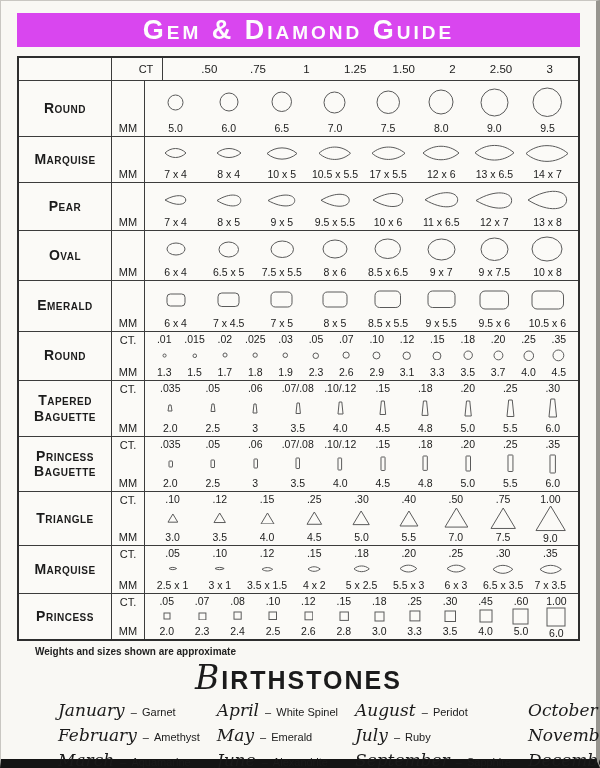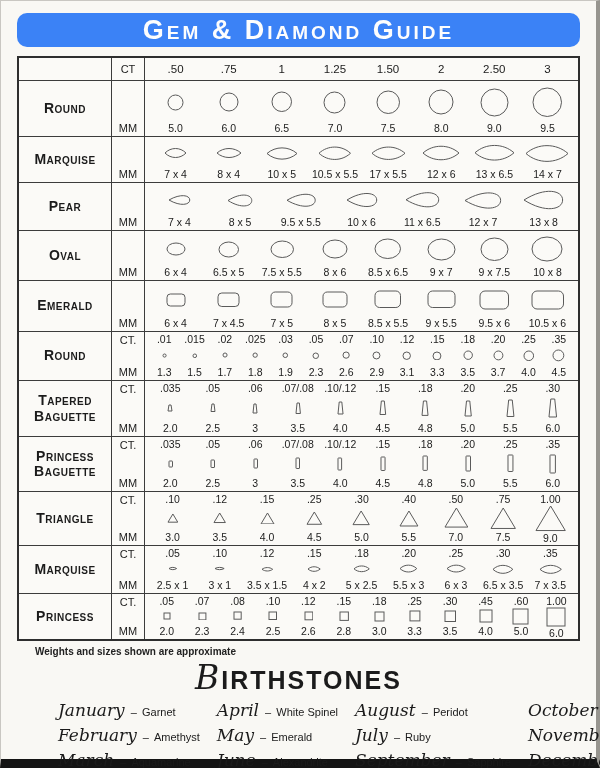--- a/index.html
+++ b/index.html
@@ -15,22 +15,22 @@
     background: #f9f8f4;
     border-top: 1px solid #c9c7c2;
     border-left: 1px solid #c9c7c2;
     border-right: 4px solid #97958f;
     border-bottom: 9px solid #141414;
     position: relative;
   }
   .title-bar {
     margin: 12px 16px 0 16px;
     height: 34px;
-    background: #3b82f6;
-    display: flex; align-items: center; justify-content: center; border-radius: 10px;
+    background: #d946ef;
+    display: flex; align-items: center; justify-content: center;
   }
   .title-bar span {
     color: #fdfdfd;
     font-weight: bold;
     font-size: 27px;
     letter-spacing: 3px;
     font-variant: small-caps;
   }
   .gtable {
     margin: 9px 16px 0 16px;
@@ -101,21 +101,21 @@
 </head>
 <body>
 
 <div class="sheet">
 
   <div class="title-bar">
     <span>Gem &amp; Diamond Guide</span>
   </div>
 
   <div class="gtable" id="guide-table">
-      <div class="trow" style="height: 22px;">
+      <div class="trow" style="height: 22px; gap: 18px;">
         <div class="namecell"></div>
         <div class="labelcell center-lbl">CT</div>
         <div class="dataarea">
           <div class="gcell headv">.50</div>
           <div class="gcell headv">.75</div>
           <div class="gcell headv">1</div>
           <div class="gcell headv">1.25</div>
           <div class="gcell headv">1.50</div>
           <div class="gcell headv">2</div>
           <div class="gcell headv">2.50</div>
@@ -283,20 +283,28 @@
           <div class="gcell">
             <div class="shapebox">
               <svg class="gem" width="26" height="17" viewBox="0 0 26 17" fill="none" stroke="#5a5a5a" stroke-width="1">
                 <path d="M 1 8.5 C 14.200000000000001 0.10000000000000009, 24.759999999999998 2.5, 24.759999999999998 8.5 C 24.759999999999998 14.5, 14.200000000000001 16.9, 1 8.5 Z"></path>
               </svg>
             </div>
             <span class="mm">8 x 5</span>
           </div>
           <div class="gcell">
             <div class="shapebox">
+              <svg class="gem" width="29" height="17" viewBox="0 0 29 17" fill="none" stroke="#5a5a5a" stroke-width="1">
+                <path d="M 1 8.5 C 15.850000000000001 0.10000000000000009, 27.73 2.5, 27.73 8.5 C 27.73 14.5, 15.850000000000001 16.9, 1 8.5 Z"></path>
+              </svg>
+            </div>
+            <span class="mm">9 x 5</span>
+          </div>
+          <div class="gcell">
+            <div class="shapebox">
               <svg class="gem" width="30.5" height="18.5" viewBox="0 0 30.5 18.5" fill="none" stroke="#5a5a5a" stroke-width="1">
                 <path d="M 1 9.25 C 16.675 0.010000000000000009, 29.215 2.6500000000000004, 29.215 9.25 C 29.215 15.85, 16.675 18.490000000000002, 1 9.25 Z"></path>
               </svg>
             </div>
             <span class="mm">9.5 x 5.5</span>
           </div>
           <div class="gcell">
             <div class="shapebox">
               <svg class="gem" width="32" height="20" viewBox="0 0 32 20" fill="none" stroke="#5a5a5a" stroke-width="1">
                 <path d="M 1 10 C 17.5 -0.08000000000000007, 30.7 2.8, 30.7 10 C 30.7 17.2, 17.5 20.080000000000002, 1 10 Z"></path>

